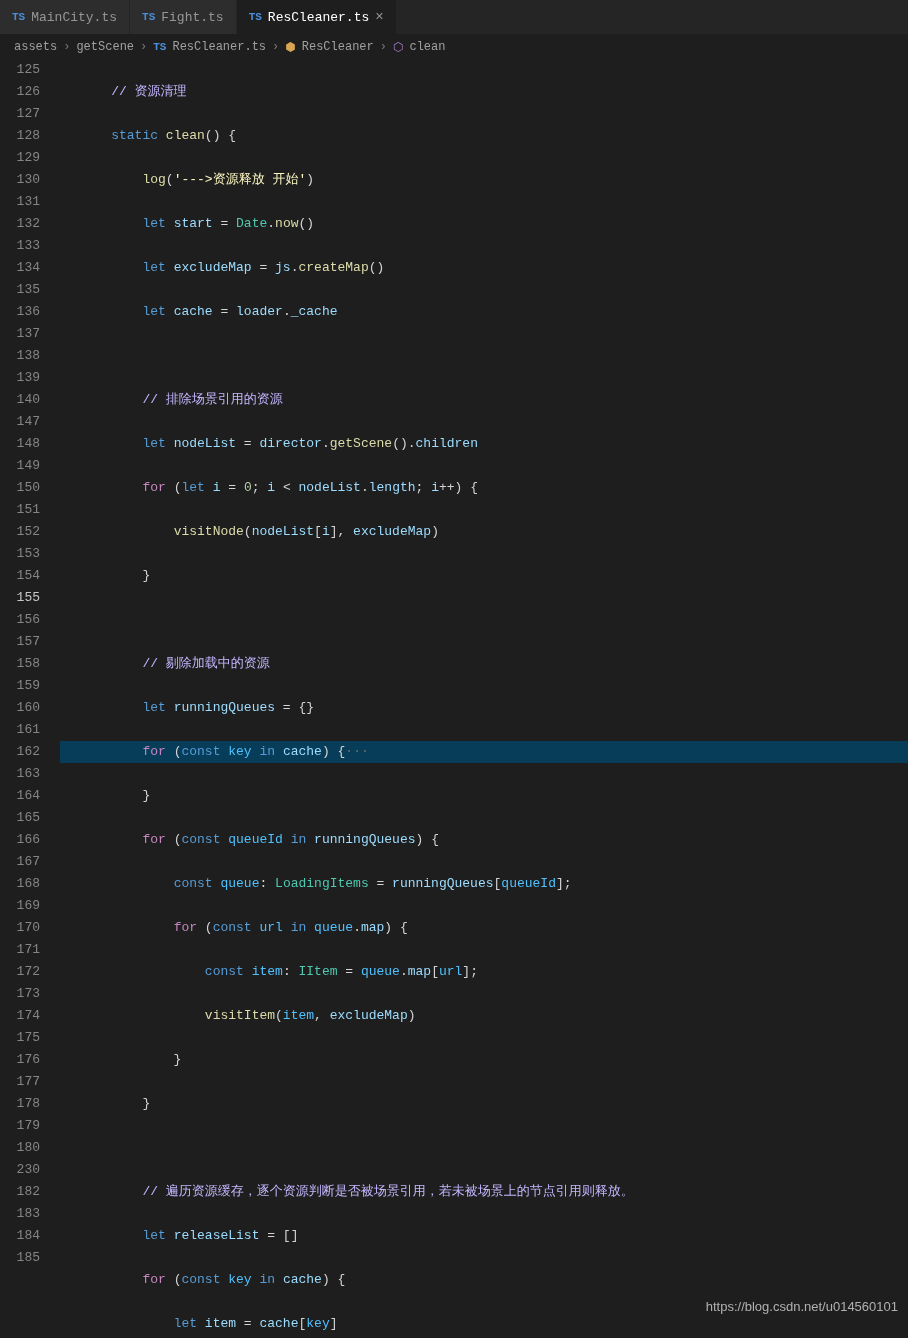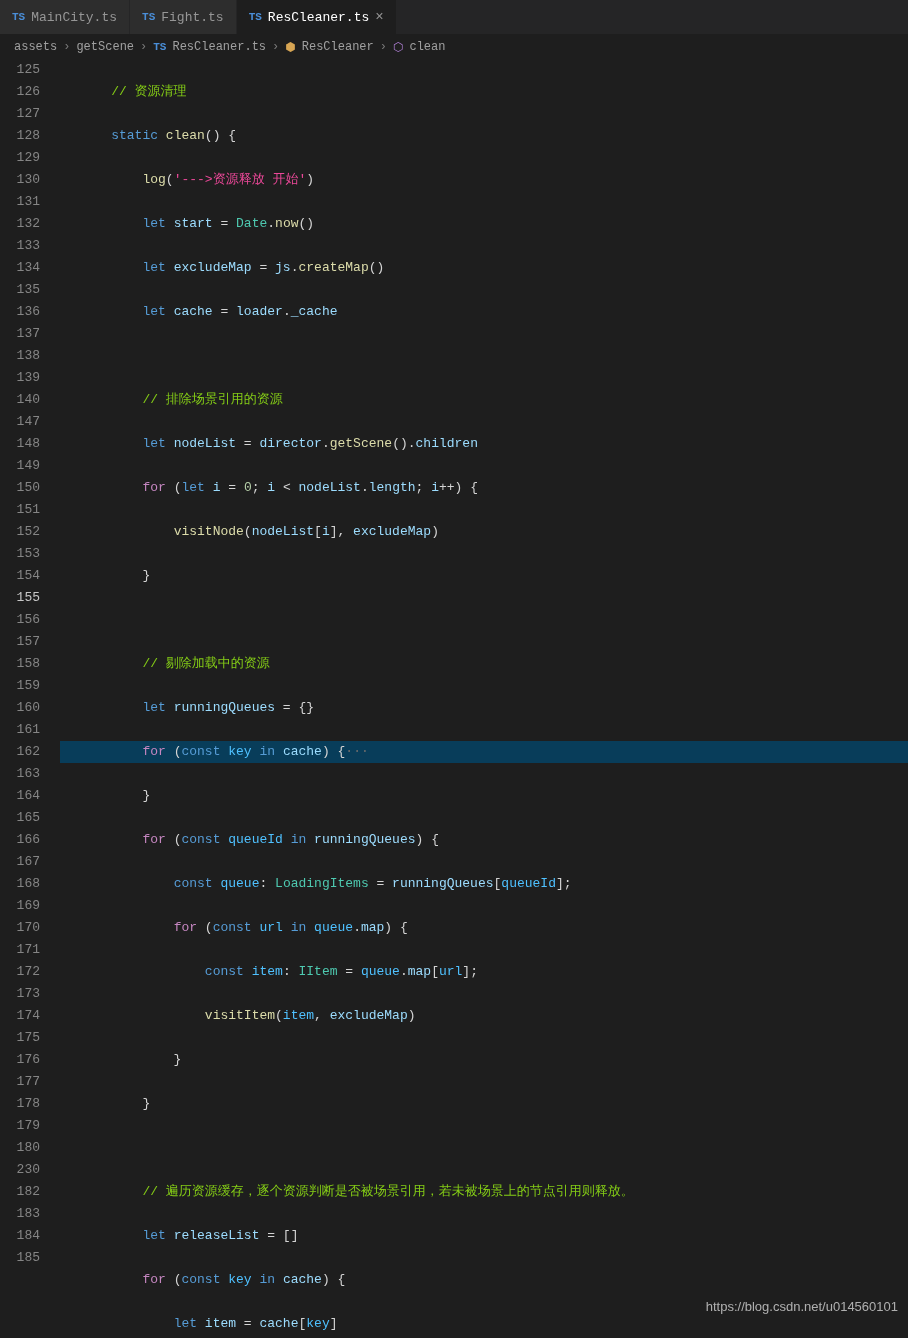--- a/index.html
+++ b/index.html
@@ -69,22 +69,22 @@
 .code {
   flex: 1;
   white-space: pre;
   line-height: 22px;
   position: relative;
 }
 .line { height: 22px; padding-left: 20px; }
 .line.hl { background: #083d5a; }
 .c-keyword { color: #569cd6; }
 .c-control { color: #c586c0; }
-.c-comment { color: #84cc16; }
-.c-string { color: #ec4899; }
+.c-comment { color: #c4b5fd; }
+.c-string { color: #fef9c3; }
 .c-number { color: #b5cea8; }
 .c-func { color: #dcdcaa; }
 .c-var { color: #9cdcfe; }
 .c-type { color: #4ec9b0; }
 .c-const { color: #4fc1ff; }
 .c-punct { color: #d4d4d4; }
 .c-fold { color: #6b6b6b; }
 .watermark {
   position: absolute;
   bottom: 24px;

